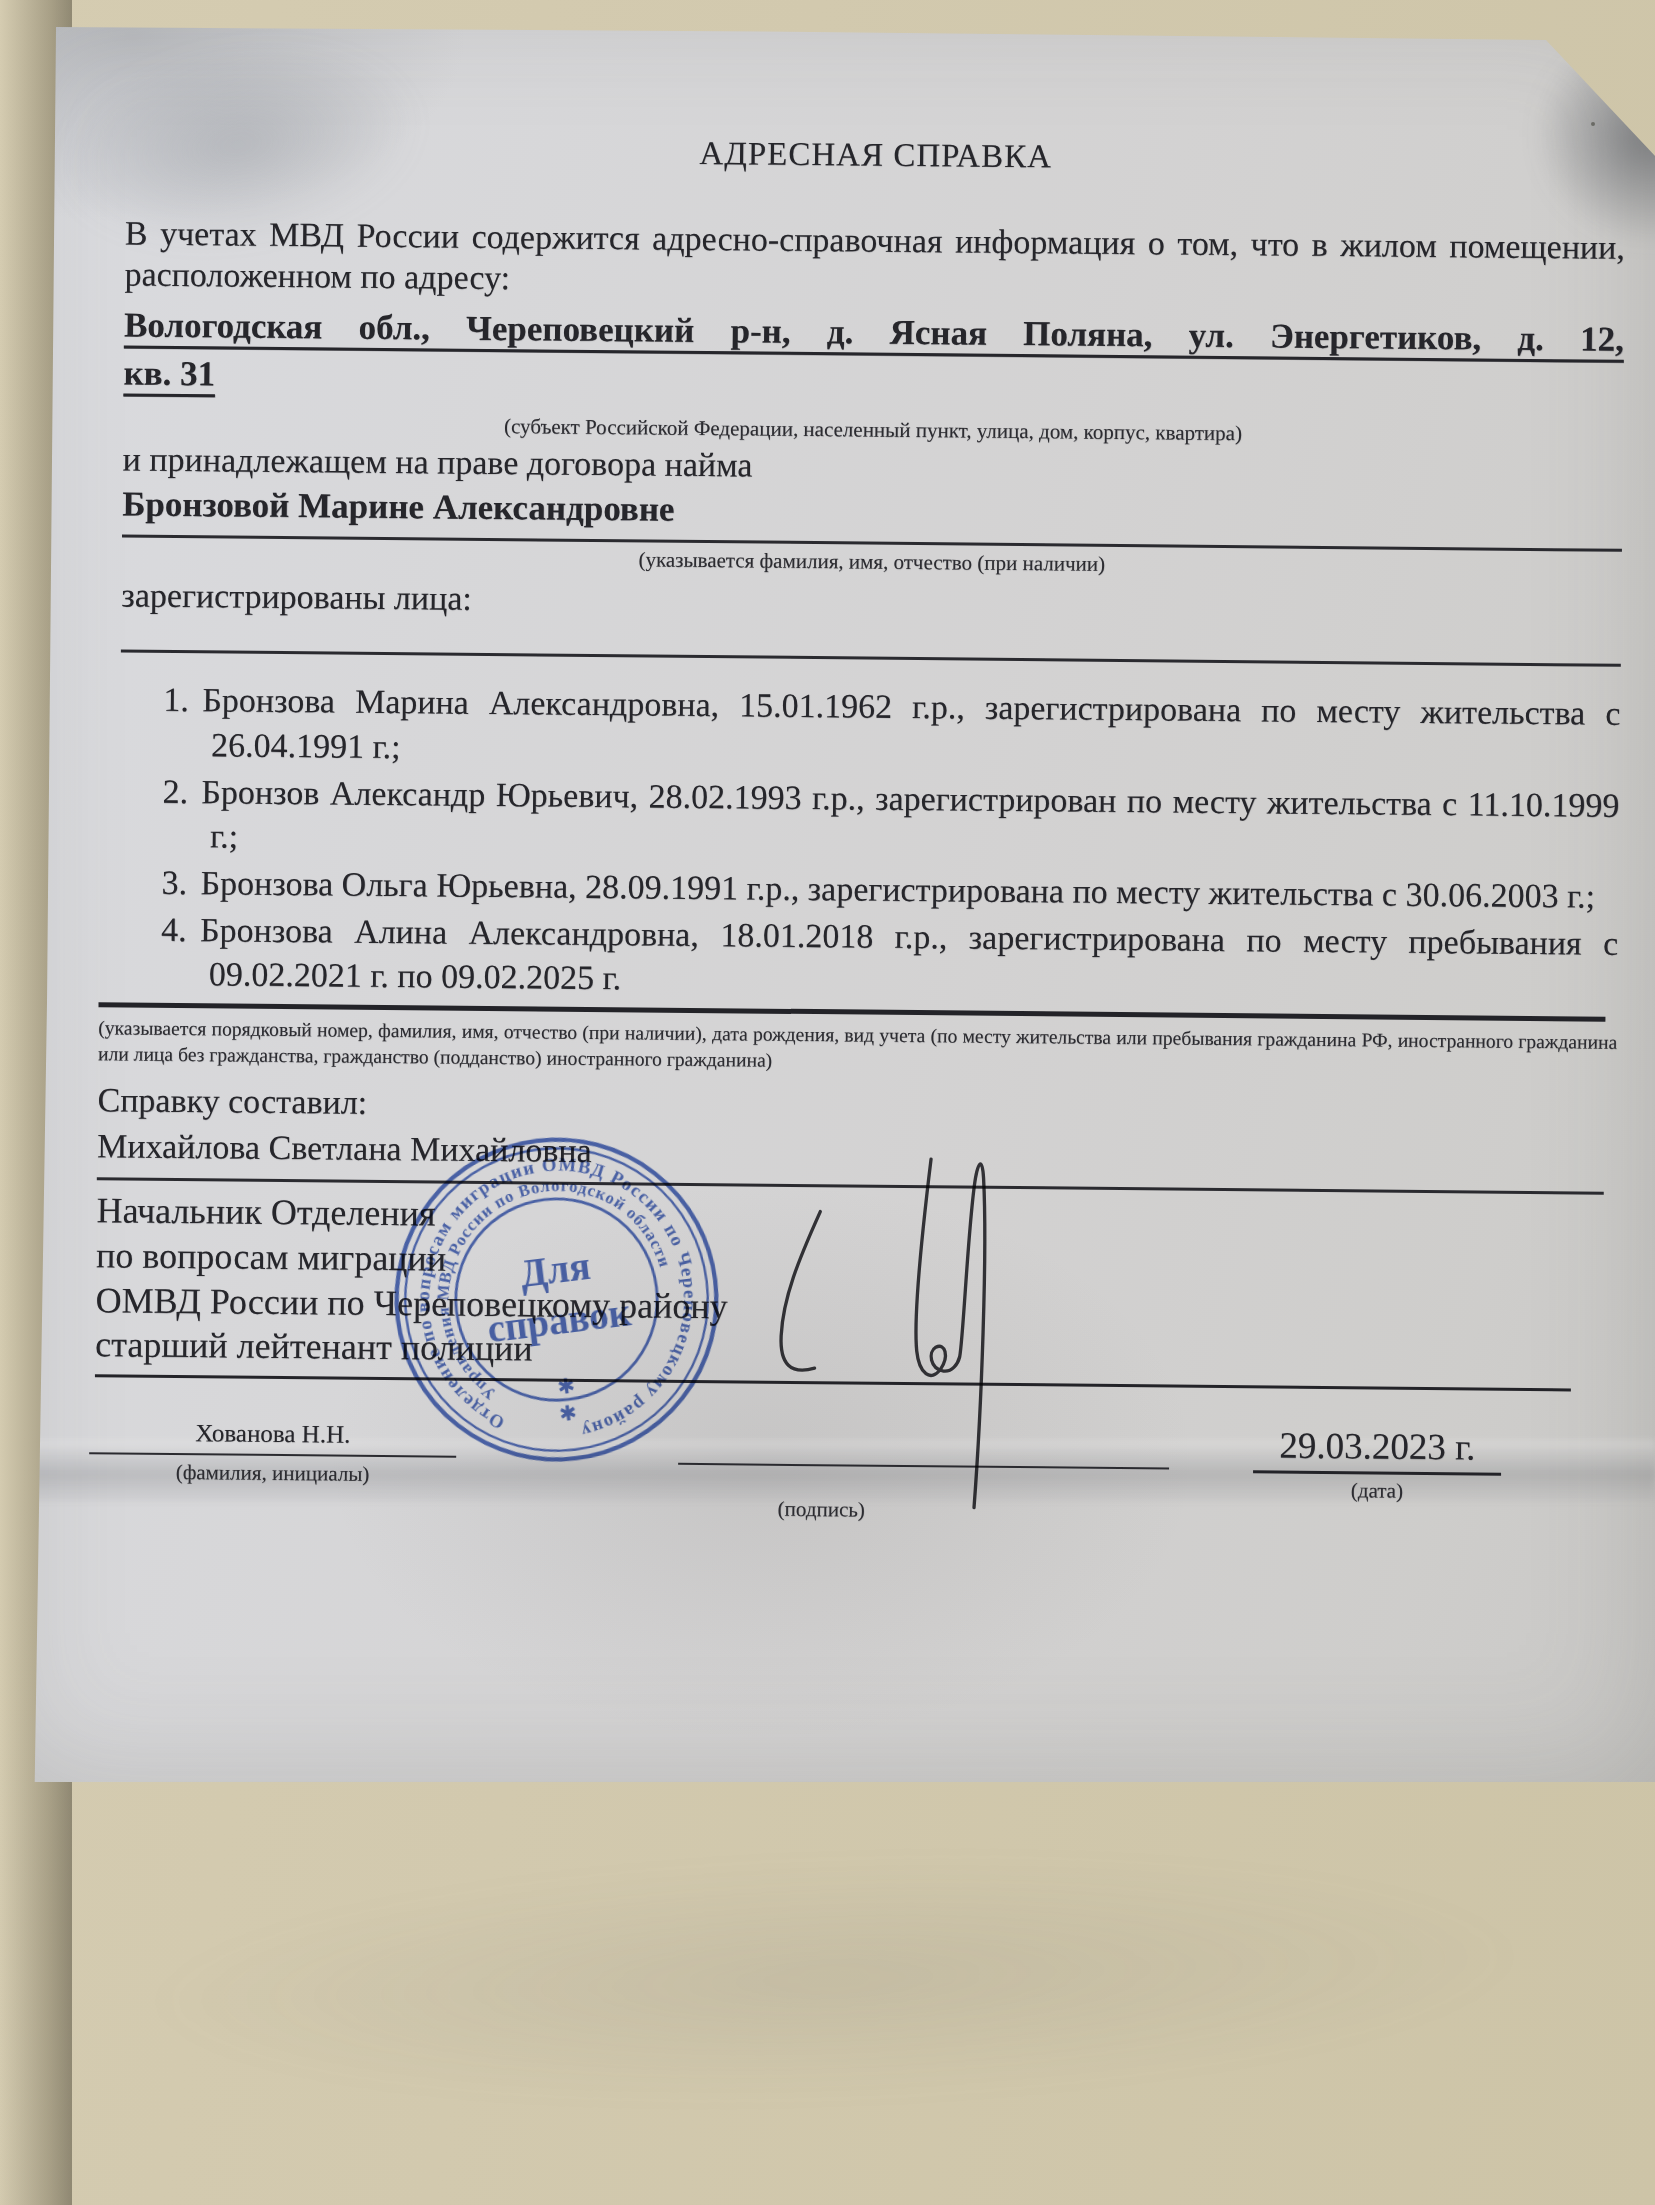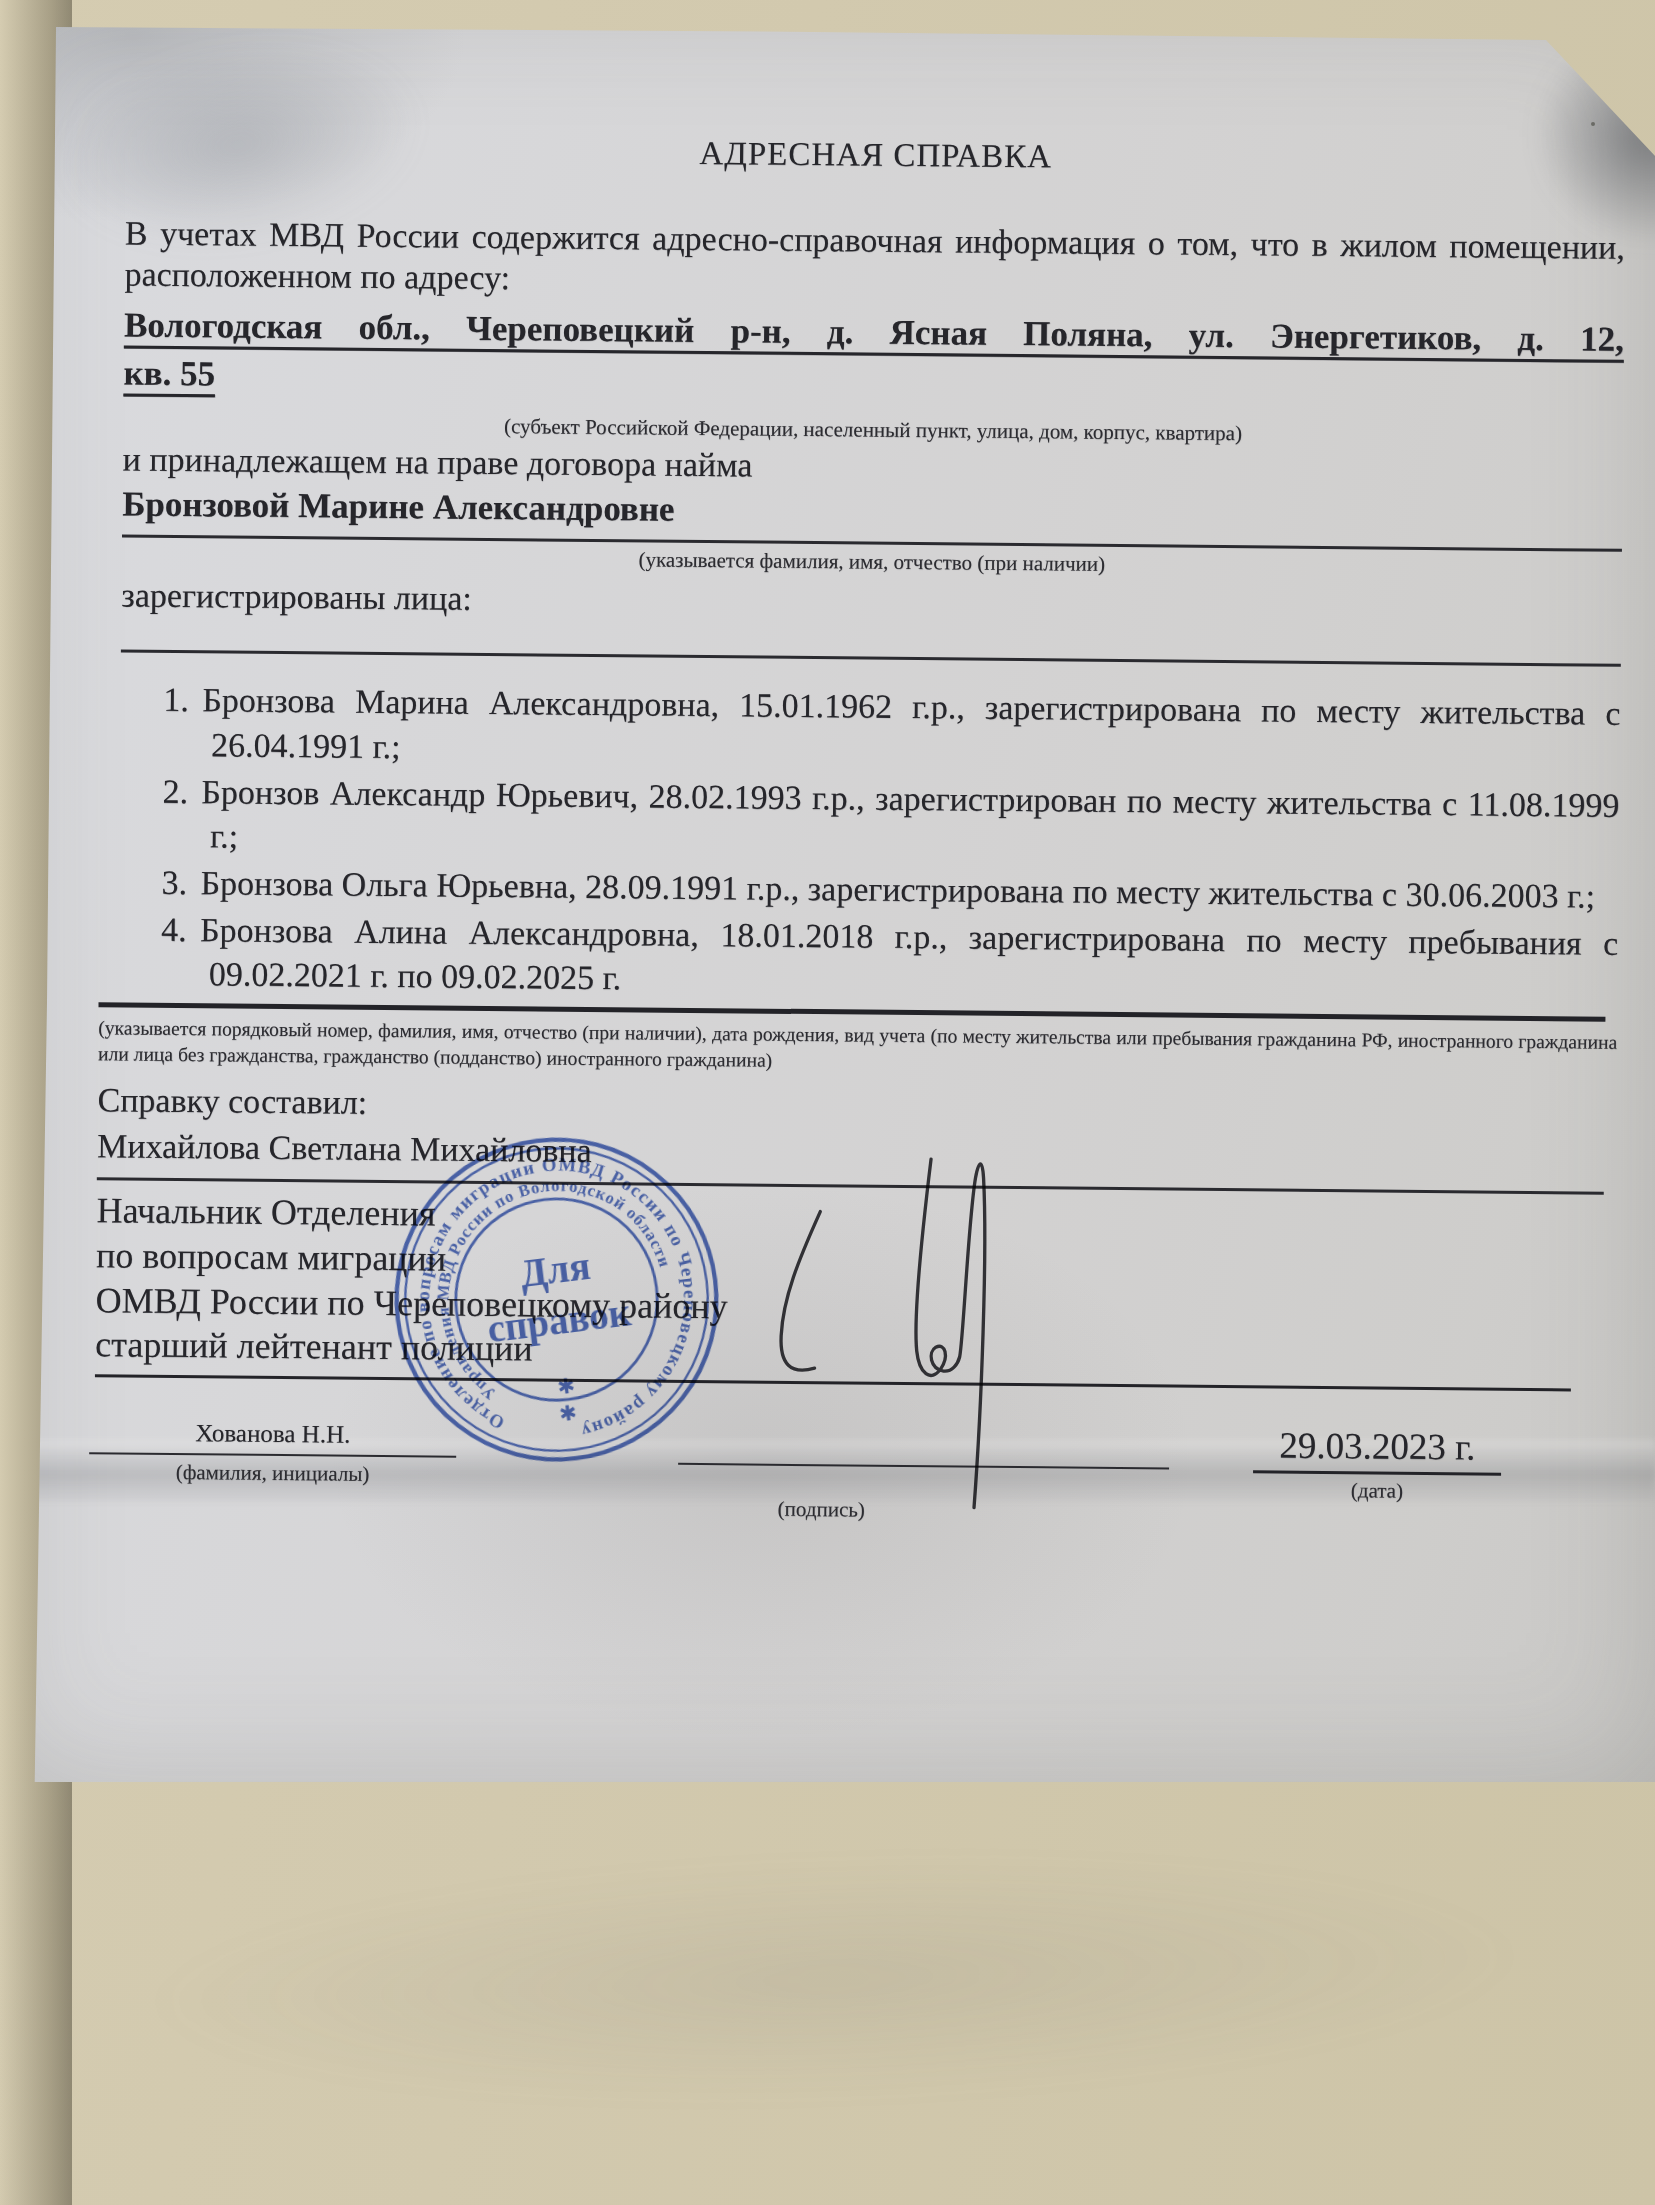--- a/index.html
+++ b/index.html
@@ -81,34 +81,34 @@
   <div class="speck" style="left:1467px;top:30.5px"></div>
   <div class="speck" style="left:1591px;top:122px"></div>
 
   <div class="doc">
     <div class="title">АДРЕСНАЯ СПРАВКА</div>
 
     <p class="intro">В учетах МВД России содержится адресно-справочная информация о том, что в жилом помещении, расположенном по адресу:</p>
 
     <div class="addr">
       <span class="l1">Вологодская обл., Череповецкий р-н, д. Ясная Поляна, ул. Энергетиков, д. 12,</span>
-      <span class="l2">кв. 55</span>
+      <span class="l2">кв. 31</span>
     </div>
     <div class="caption cap-center">(субъект Российской Федерации, населенный пункт, улица, дом, корпус, квартира)</div>
 
     <div class="tenure">и принадлежащем на праве договора найма</div>
     <div class="owner">Бронзовой Марине Александровне</div>
     <div class="caption owner-cap">(указывается фамилия, имя, отчество (при наличии)</div>
 
     <div class="registered">зарегистрированы лица:</div>
     <div class="rule"></div>
 
     <div class="plist">
       <div class="pitem"><span class="num">1.</span><span>Бронзова Марина Александровна, 15.01.1962 г.р., зарегистрирована по месту жительства с 26.04.1991 г.;</span></div>
-      <div class="pitem"><span class="num">2.</span><span>Бронзов Александр Юрьевич, 28.02.1993 г.р., зарегистрирован по месту жительства с 11.08.1999 г.;</span></div>
+      <div class="pitem"><span class="num">2.</span><span>Бронзов Александр Юрьевич, 28.02.1993 г.р., зарегистрирован по месту жительства с 11.10.1999 г.;</span></div>
       <div class="pitem"><span class="num">3.</span><span>Бронзова Ольга Юрьевна, 28.09.1991 г.р., зарегистрирована по месту жительства с 30.06.2003 г.;</span></div>
       <div class="pitem"><span class="num">4.</span><span>Бронзова Алина Александровна, 18.01.2018 г.р., зарегистрирована по месту пребывания с 09.02.2021 г. по 09.02.2025 г.</span></div>
     </div>
 
     <div class="rule-thick"></div>
     <div class="fineprint">(указывается порядковый номер, фамилия, имя, отчество (при наличии), дата рождения, вид учета (по месту жительства или пребывания гражданина РФ, иностранного гражданина или лица без гражданства, гражданство (подданство) иностранного  гражданина)</div>
 
     <div class="made-label">Справку составил:</div>
     <div class="made-name">Михайлова Светлана Михайловна</div>
     <div class="rule2"></div>

